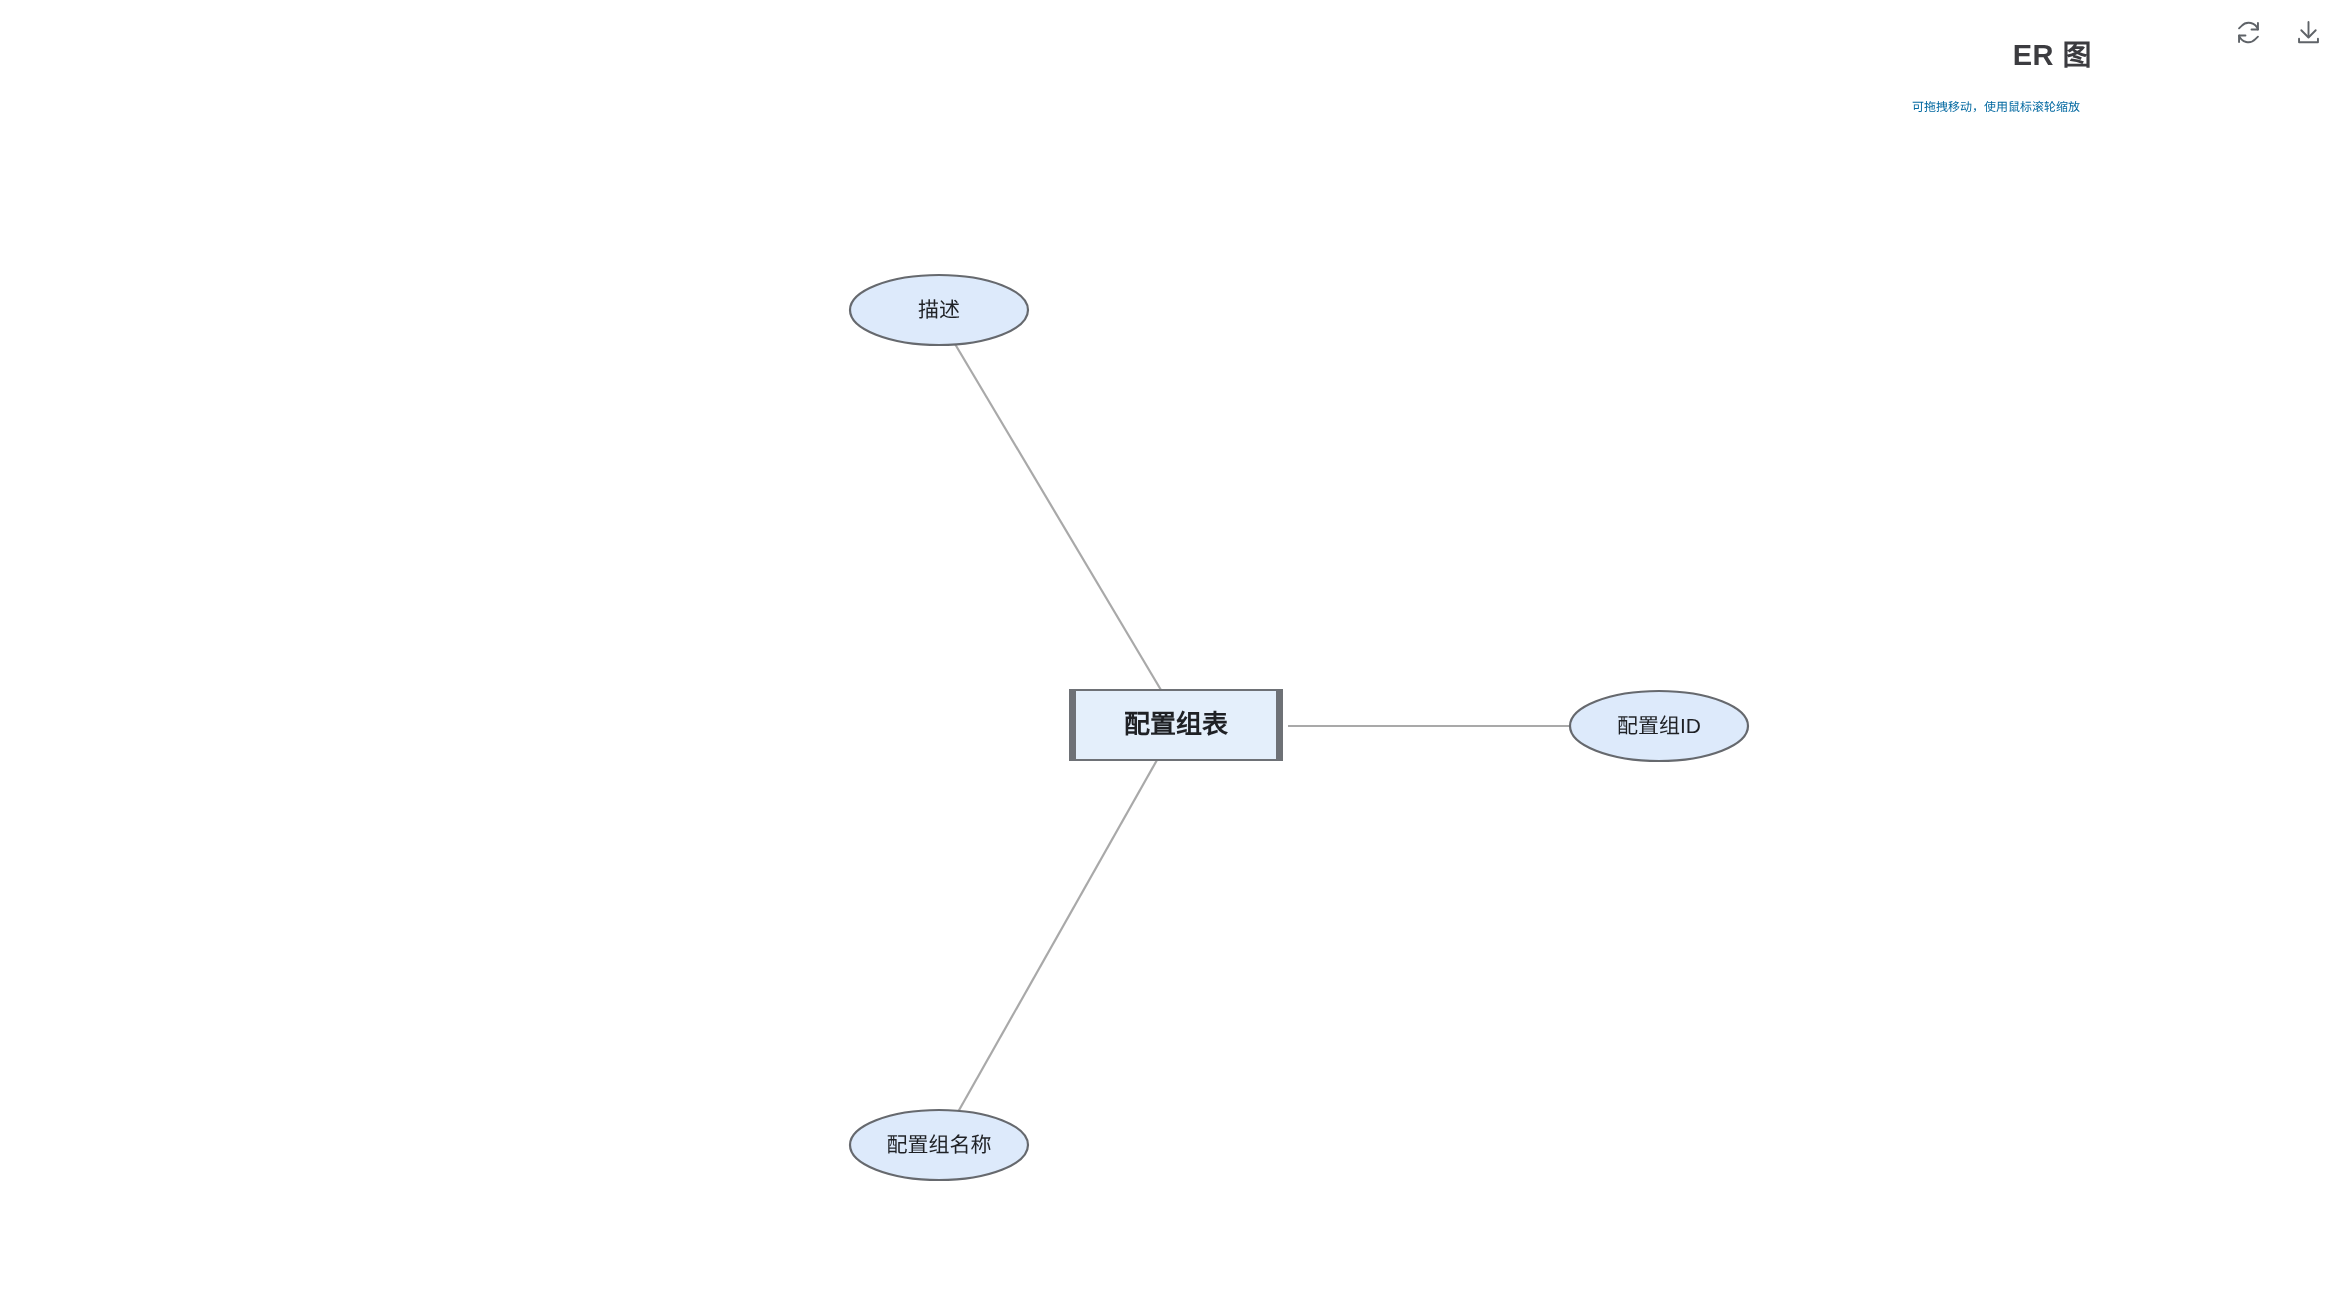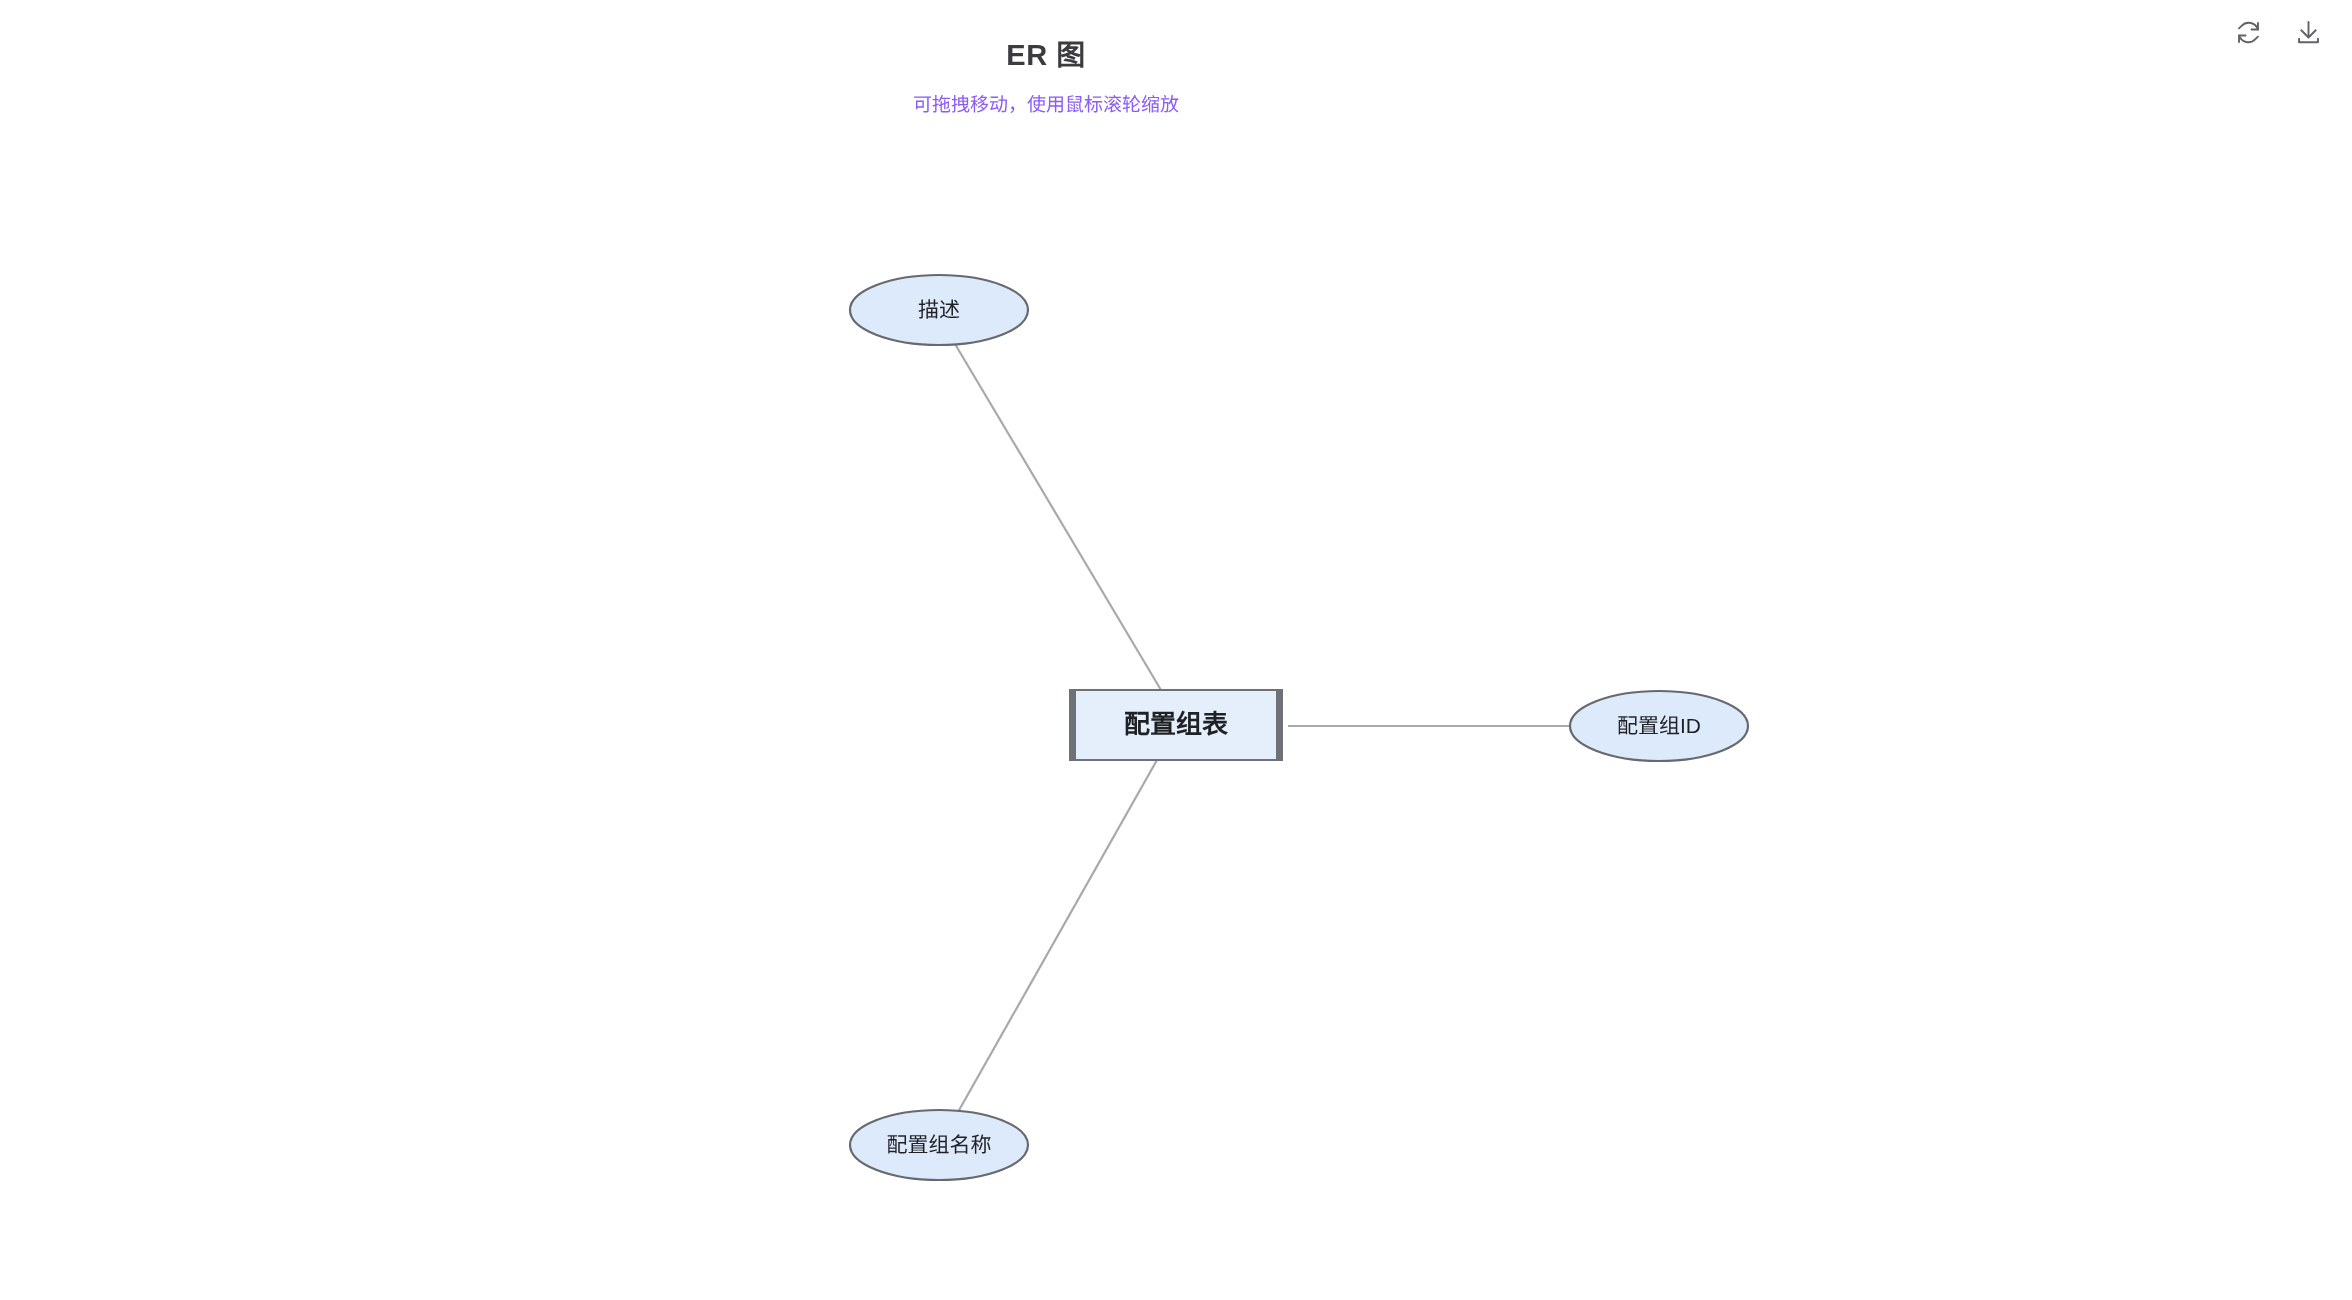--- a/index.html
+++ b/index.html
@@ -16,38 +16,38 @@
     font-family: "Liberation Sans", "DejaVu Sans", sans-serif;
     -webkit-font-smoothing: antialiased;
   }
 
   
   .header {
     position: absolute;
     left: 0;
     top: 0;
     width: 2092px;
-    text-align: center;
+    text-align: right;
     pointer-events: none;
   }
   .page-title {
     margin: 0;
     padding-top: 40px;
     font-size: 29px;
     font-weight: bold;
     letter-spacing: 0.5px;
     color: #3c3c40;
     line-height: 1.1;
   }
   .page-subtitle {
-    margin: 6px;
+    margin: 12px;
     padding-top: 16px;
-    font-size: 19px;
+    font-size: 12px;
     font-weight: normal;
-    color: #8b5cf6;
+    color: #0369a1;
     line-height: 1.2;
   }
 
   
   .toolbar {
     position: absolute;
     top: 14px;
     right: 26px;
     display: flex;
     align-items: center;

